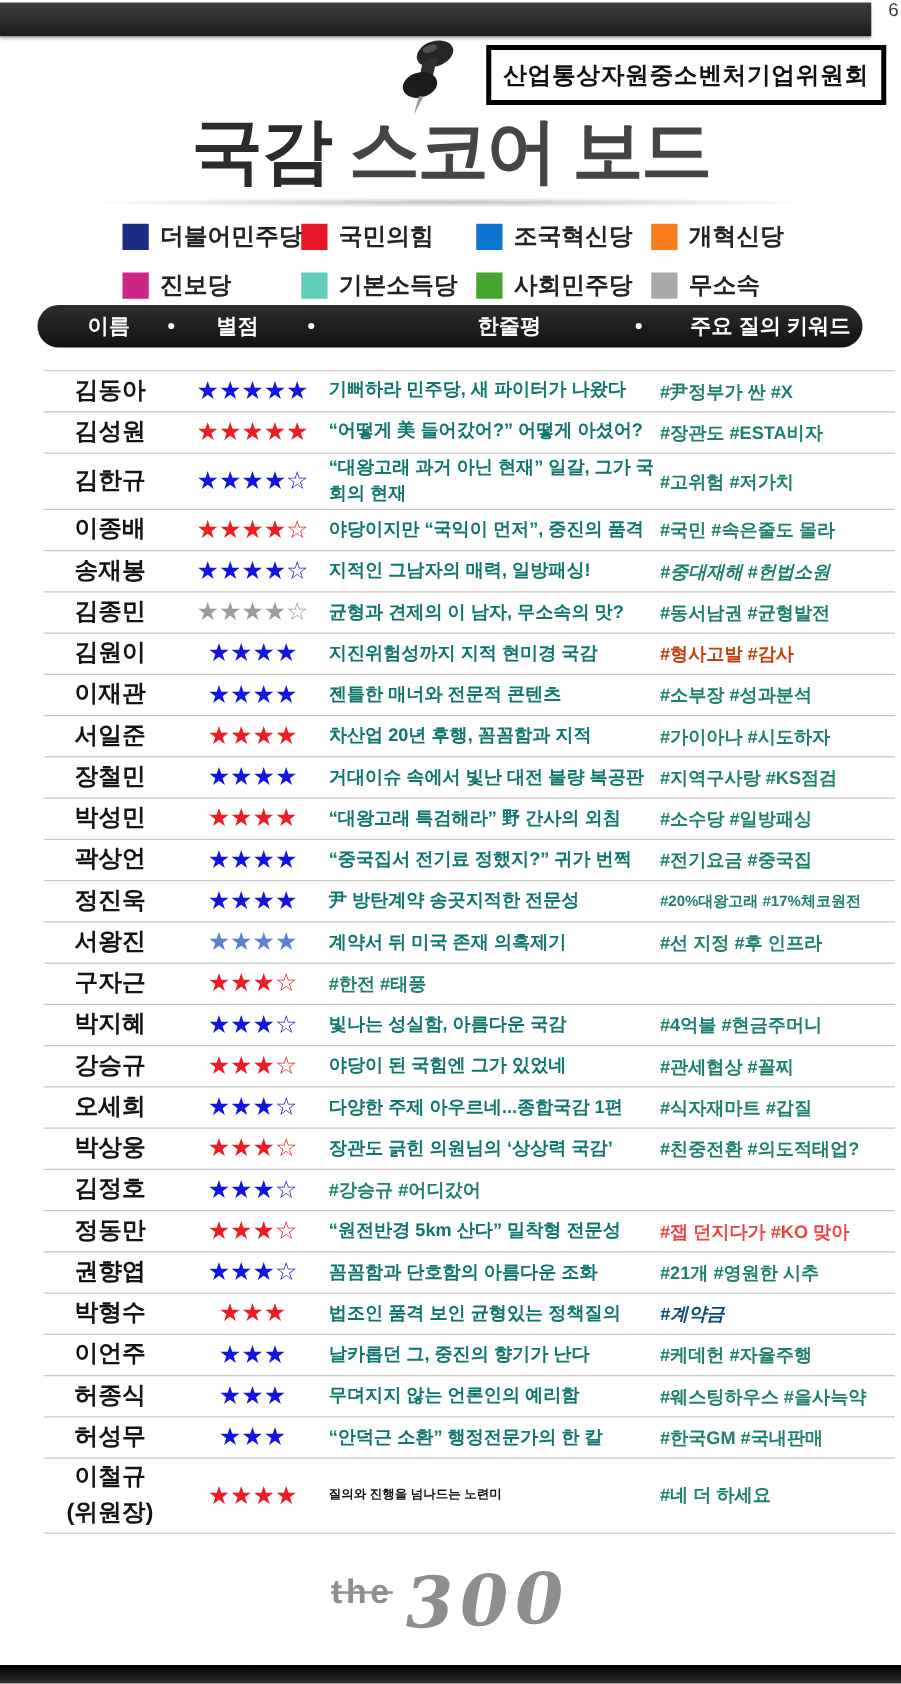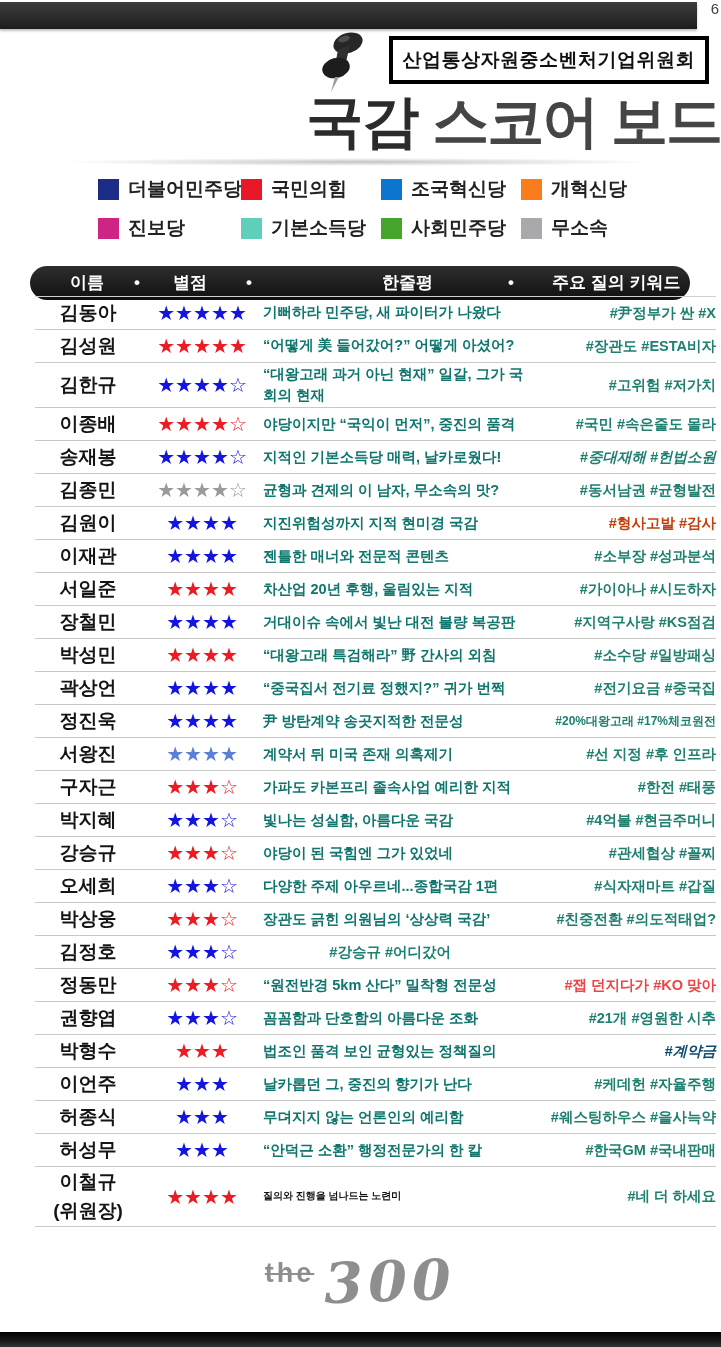--- a/index.html
+++ b/index.html
@@ -12,53 +12,53 @@
     box-shadow:0 2px 2px rgba(0,0,0,.25);}
   .page-number{position:absolute;right:2px;top:0;font-size:15px;color:#3f3f3f;}
 
   
   .header-zone{position:absolute;left:0;top:30px;width:721px;height:66px;}
   .pin{position:absolute;left:314px;top:0;width:54px;height:64px;}
   .committee-box{position:absolute;right:12px;top:6px;border:4px solid #000;
     padding:7px 10px;font-size:19px;font-weight:800;color:#111;letter-spacing:.5px;white-space:nowrap;}
 
   
-  .title{position:absolute;left:0;top:92px;width:721px;text-align:right;margin:0;line-height:1.05;}
+  .title{position:absolute;left:0;top:92px;width:721px;text-align:center;margin:0;line-height:1.05;}
   .title .t1{font-size:57px;font-weight:900;color:#2b2b2b;letter-spacing:-1px;}
   .title .t2{font-size:57px;font-weight:700;color:#454545;letter-spacing:-2px;}
   .title-divider{position:absolute;left:60px;top:158px;width:600px;height:8px;
     background:radial-gradient(ellipse at center,#c4c4c4 0%,rgba(255,255,255,0) 70%);}
 
   
   .legend{position:absolute;left:98px;top:176px;display:grid;
     grid-template-columns:143px 140px 140px 120px;row-gap:13px;}
   .legend-item{display:flex;align-items:center;gap:9px;}
   .legend-swatch{width:21px;height:21px;display:inline-block;flex:0 0 21px;}
   .legend-label{font-size:19px;font-weight:800;color:#222;white-space:nowrap;}
 
   
-  .table-header{position:absolute;left:30px;top:266px;width:660px;height:34px;
+  .table-header{position:absolute;left:30px;top:244px;width:660px;height:34px;
     background:linear-gradient(180deg,#2e2e2e,#101010);border-radius:17px;color:#fff;text-align:right;}
   .table-header span{position:absolute;top:0;line-height:34px;font-size:17px;font-weight:800;}
   .th-name{left:40px;}
   .th-b1{left:104px;}
   .th-stars{left:143px;}
   .th-b2{left:216px;}
   .th-comment{left:352px;}
   .th-b3{left:478px;}
   .th-keywords{left:522px;}
 
   
   .score-table{position:absolute;left:35px;top:296px;width:681px;border-top:1px solid #cfcfcf;}
   .row{display:flex;align-items:center;min-height:30px;border-bottom:1px solid #c8c8c8;padding:1px 0;}
   .cell{box-sizing:border-box;}
   .cell.name{width:106px;text-align:center;font-size:19px;font-weight:800;color:#141414;line-height:1.25;}
   .cell.stars{width:122px;text-align:center;font-size:20px;letter-spacing:0;line-height:1;white-space:nowrap;}
   .cell.comment{flex:1;font-size:14.5px;font-weight:700;color:#0f766e;line-height:1.45;padding-right:4px;}
-  .cell.keywords{width:188px;text-align:right;font-size:14.5px;font-weight:800;white-space:nowrap;}
+  .cell.keywords{width:188px;text-align:left;font-size:14.5px;font-weight:800;white-space:nowrap;}
   .cell.keywords.small{font-size:12px;}
   .row.emphasis .cell.comment{font-size:10px;font-weight:900;color:#111;}
   .row.emphasis .cell.name{line-height:1.5;}
 
   
   .logo{position:absolute;left:0;top:1248px;width:721px;display:flex;justify-content:center;
     align-items:flex-start;color:#8e8e8e;}
   .logo-the{font-size:27px;font-weight:700;letter-spacing:3px;margin-top:10px;text-decoration:line-through;}
   .logo-300{font-family:"DejaVu Serif","Liberation Serif",serif;font-size:56px;font-weight:900;
     font-style:italic;letter-spacing:5px;margin-left:10px;transform:rotate(-2deg);}
@@ -156,21 +156,21 @@
       </div>
       <div class="row">
         <div class="cell name">이종배</div>
         <div class="cell stars" style="color: rgb(236, 28, 36);">★★★★☆</div>
         <div class="cell comment">야당이지만 “국익이 먼저”, 중진의 품격</div>
         <div class="cell keywords" style="color: rgb(31, 128, 112);">#국민 #속은줄도 몰라</div>
       </div>
       <div class="row">
         <div class="cell name">송재봉</div>
         <div class="cell stars" style="color: rgb(20, 20, 224);">★★★★☆</div>
-        <div class="cell comment">지적인 기본소득당 매력, 날카로웠다!</div>
+        <div class="cell comment">지적인 그남자의 매력, 일방패싱!</div>
         <div class="cell keywords" style="color: rgb(31, 128, 112); font-style: italic;">#중대재해 #헌법소원</div>
       </div>
       <div class="row">
         <div class="cell name">김종민</div>
         <div class="cell stars" style="color: rgb(155, 155, 155);">★★★★☆</div>
         <div class="cell comment">균형과 견제의 이 남자, 무소속의 맛?</div>
         <div class="cell keywords" style="color: rgb(31, 128, 112);">#동서남권 #균형발전</div>
       </div>
       <div class="row">
         <div class="cell name">김원이</div>
@@ -180,21 +180,21 @@
       </div>
       <div class="row">
         <div class="cell name">이재관</div>
         <div class="cell stars" style="color: rgb(20, 20, 224);">★★★★</div>
         <div class="cell comment">젠틀한 매너와 전문적 콘텐츠</div>
         <div class="cell keywords" style="color: rgb(31, 128, 112);">#소부장 #성과분석</div>
       </div>
       <div class="row">
         <div class="cell name">서일준</div>
         <div class="cell stars" style="color: rgb(236, 28, 36);">★★★★</div>
-        <div class="cell comment">차산업 20년 후행, 울림있는 지적</div>
+        <div class="cell comment">차산업 20년 후행, 꼼꼼함과 지적</div>
         <div class="cell keywords" style="color: rgb(31, 128, 112);">#가이아나 #시도하자</div>
       </div>
       <div class="row">
         <div class="cell name">장철민</div>
         <div class="cell stars" style="color: rgb(20, 20, 224);">★★★★</div>
         <div class="cell comment">거대이슈 속에서 빛난 대전 불량 복공판</div>
         <div class="cell keywords" style="color: rgb(31, 128, 112);">#지역구사랑 #KS점검</div>
       </div>
       <div class="row">
         <div class="cell name">박성민</div>
@@ -216,21 +216,20 @@
       </div>
       <div class="row">
         <div class="cell name">서왕진</div>
         <div class="cell stars" style="color: rgb(92, 128, 214);">★★★★</div>
         <div class="cell comment">계약서 뒤 미국 존재 의혹제기</div>
         <div class="cell keywords" style="color: rgb(31, 128, 112);">#선 지정 #후 인프라</div>
       </div>
       <div class="row">
         <div class="cell name">구자근</div>
         <div class="cell stars" style="color: rgb(236, 28, 36);">★★★☆</div>
-        <div class="cell comment">가파도 카본프리 졸속사업 예리한 지적</div>
         <div class="cell keywords" style="color: rgb(31, 128, 112);">#한전 #태풍</div>
       </div>
       <div class="row">
         <div class="cell name">박지혜</div>
         <div class="cell stars" style="color: rgb(20, 20, 224);">★★★☆</div>
         <div class="cell comment">빛나는 성실함, 아름다운 국감</div>
         <div class="cell keywords" style="color: rgb(31, 128, 112);">#4억불 #현금주머니</div>
       </div>
       <div class="row">
         <div class="cell name">강승규</div>

